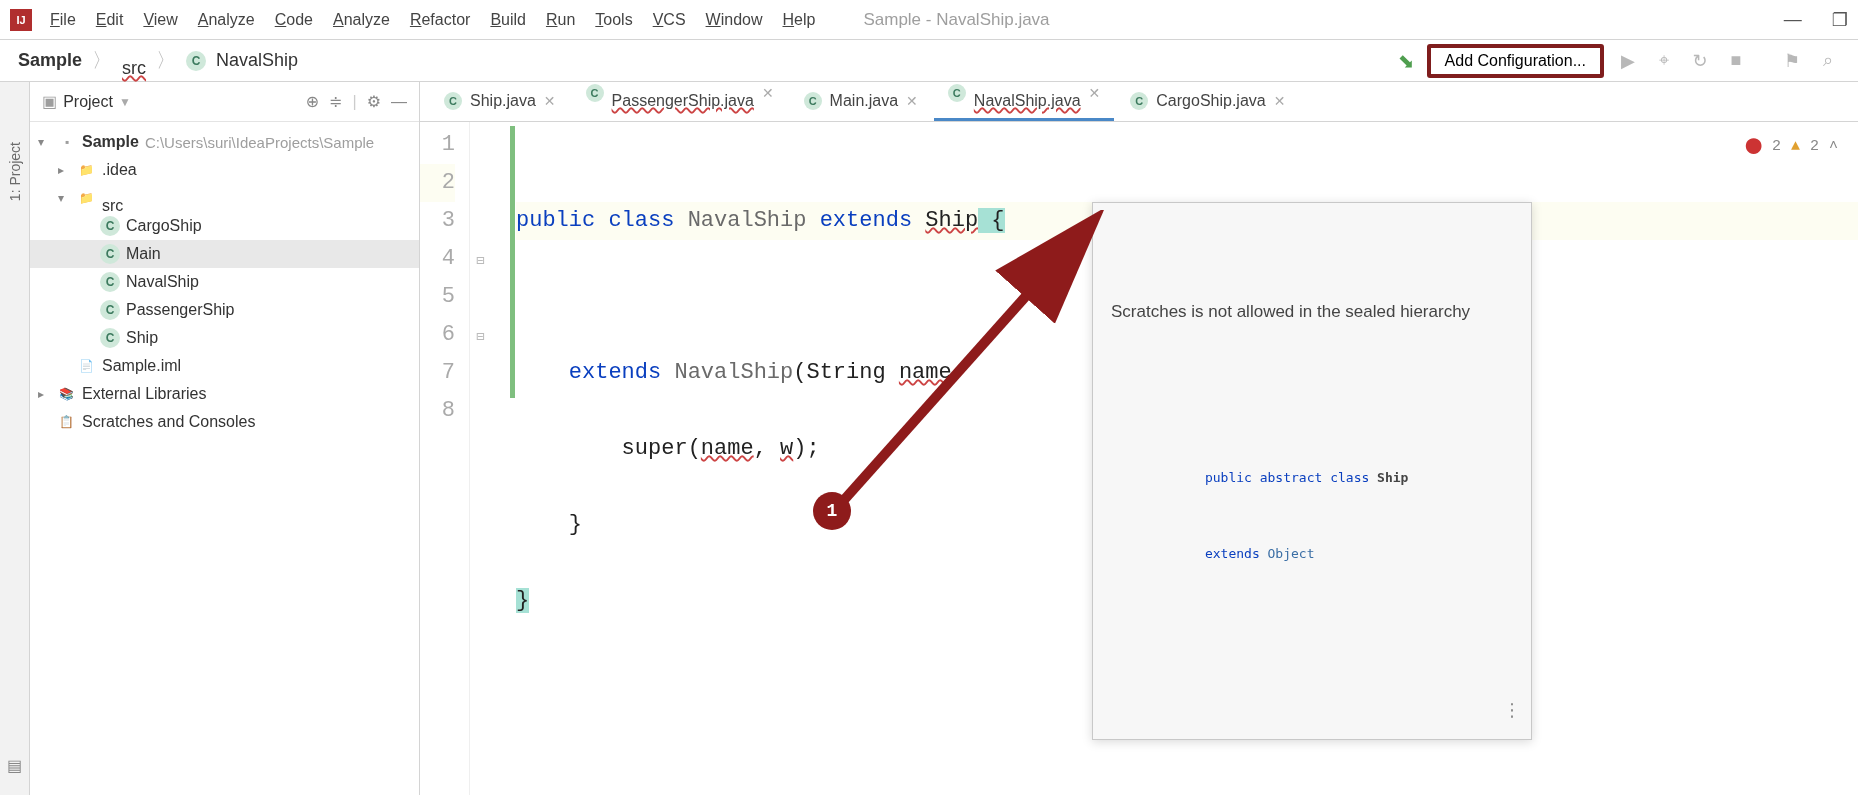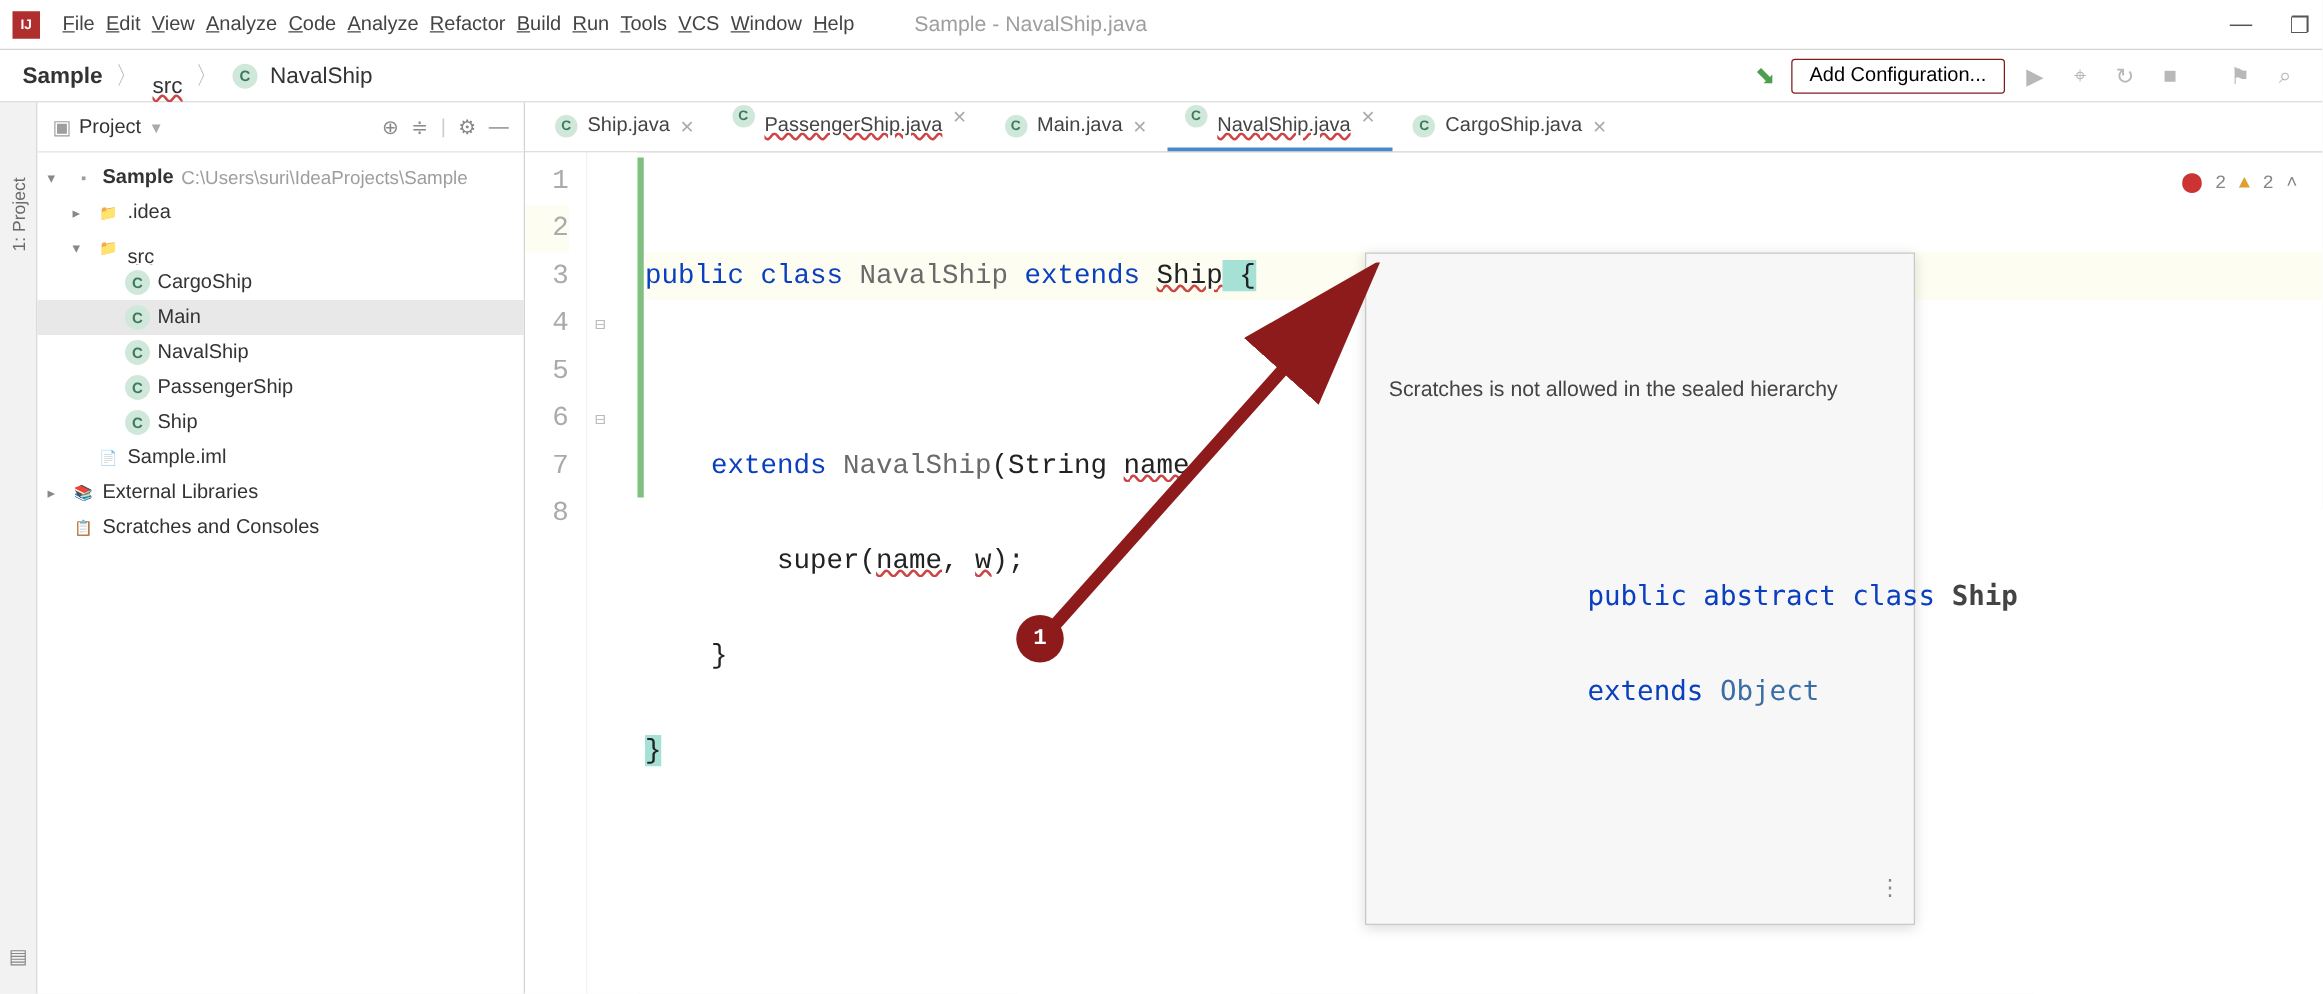--- a/index.html
+++ b/index.html
@@ -1,34 +1,34 @@
 <!DOCTYPE html>
 <html><head>
   <meta charset="utf-8">
   <style>
     * { margin: 0; padding: 0; box-sizing: border-box; }
     body { font-family: "Segoe UI", Arial, sans-serif; font-size: 14px; color: #333; background: #f5f5f5; overflow: hidden; width: 1858px; height: 795px; }
 
     
     .titlebar { height: 40px; background: #fff; border-bottom: 1px solid #d4d4d4; display: flex; align-items: center; padding: 0 10px; gap: 18px; }
     .titlebar .app-icon { width: 22px; height: 22px; background: #b02e2e; display: inline-flex; align-items: center; justify-content: center; color: #fff; font-size: 11px; font-weight: bold; }
-    .menu-items { display: flex; gap: 9px; }
+    .menu-items { display: flex; gap: 20px; }
     .menu-item { font-size: 16px; color: #444; cursor: pointer; }
     .menu-item::first-letter { text-decoration: underline; }
     .title-text { margin-left: 30px; color: #9e9e9e; font-size: 17px; }
     .win-controls { margin-left: auto; display: flex; gap: 30px; font-size: 18px; color: #555; }
 
     
     .navbar { height: 42px; background: #fff; border-bottom: 1px solid #d4d4d4; display: flex; align-items: center; padding: 0 18px; }
     .crumb { font-size: 18px; display: flex; align-items: center; gap: 10px; }
     .crumb-sep { color: #bbb; font-size: 20px; }
     .badge-blue { width: 20px; height: 20px; border-radius: 50%; background: #cfe8da; color: #3c7a5e; font-size: 12px; display: inline-flex; align-items: center; justify-content: center; font-weight: bold; }
     .config-area { margin-left: auto; display: flex; align-items: center; gap: 12px; }
     .hammer-icon { color: #4f9e4f; font-size: 20px; }
-    .config-btn { border: 1px solid #7f1d1d; background: #fff; padding: 4px 14px; font-size: 16px; border-radius: 3px; }
+    .config-btn { border: 4px solid #7f1d1d; background: #fff; padding: 4px 14px; font-size: 16px; border-radius: 3px; }
     .tool-icon { color: #b8b8b8; font-size: 18px; width: 24px; text-align: center; }
 
     
     .main { display: flex; height: calc(100% - 82px); }
     .left-rail { width: 30px; background: #f2f2f2; border-right: 1px solid #d4d4d4; display: flex; flex-direction: column; align-items: center; padding-top: 60px; gap: 20px; }
     .rail-label { writing-mode: vertical-rl; transform: rotate(180deg); font-size: 14px; color: #6a6a6a; }
     .rail-icon { font-size: 16px; color: #888; }
 
     .project-panel { width: 390px; background: #fff; border-right: 1px solid #d4d4d4; display: flex; flex-direction: column; }
     .project-header { height: 40px; border-bottom: 1px solid #e4e4e4; display: flex; align-items: center; padding: 0 12px; gap: 10px; }
@@ -64,21 +64,21 @@
     .comment { color: #888; font-style: normal; }
     .bulb { color: #e6b422; }
     .hl-green-border { border-left: 5px solid #7fbf7f; position: absolute; left: 0; top: 4px; height: 272px; }
 
     .problems { position: absolute; top: 6px; right: 20px; display: flex; gap: 10px; font-size: 15px; align-items: center; color: #888; }
     .err-dot { color: #cc3333; font-weight: bold; }
     .warn-dot { color: #e0a030; font-weight: bold; }
 
     .tooltip { position: absolute; top: 80px; left: 582px; width: 440px; background: #f7f7f7; border: 1px solid #c8c8c8; box-shadow: 0 2px 10px rgba(0,0,0,.15); padding: 14px 18px; font-family: "Segoe UI", sans-serif; font-size: 17px; }
     .tooltip .msg { color: #444; margin-bottom: 14px; }
-    .tooltip .sig { font-family: Consolas, monospace; font-size: 22px; color: #444; }
+    .tooltip .sig { font-family: Consolas, monospace; font-size: 13px; color: #444; }
     .tooltip .sig .kw2 { color: #0a3fbf; }
     .tooltip .sig .obj { color: #3a6ea5; }
     .tooltip .more { position: absolute; right: 10px; bottom: 10px; color: #888; font-size: 18px; }
 
     .arrow-callout { position: absolute; left: 305px; top: 88px; pointer-events: none; }
     .circle-num { position: absolute; left: 303px; top: 370px; width: 38px; height: 38px; border-radius: 50%; background: #8e1b1b; color: #fff; display: flex; align-items: center; justify-content: center; font-size: 18px; font-weight: bold; }
   </style>
 </head>
 <body>
 

